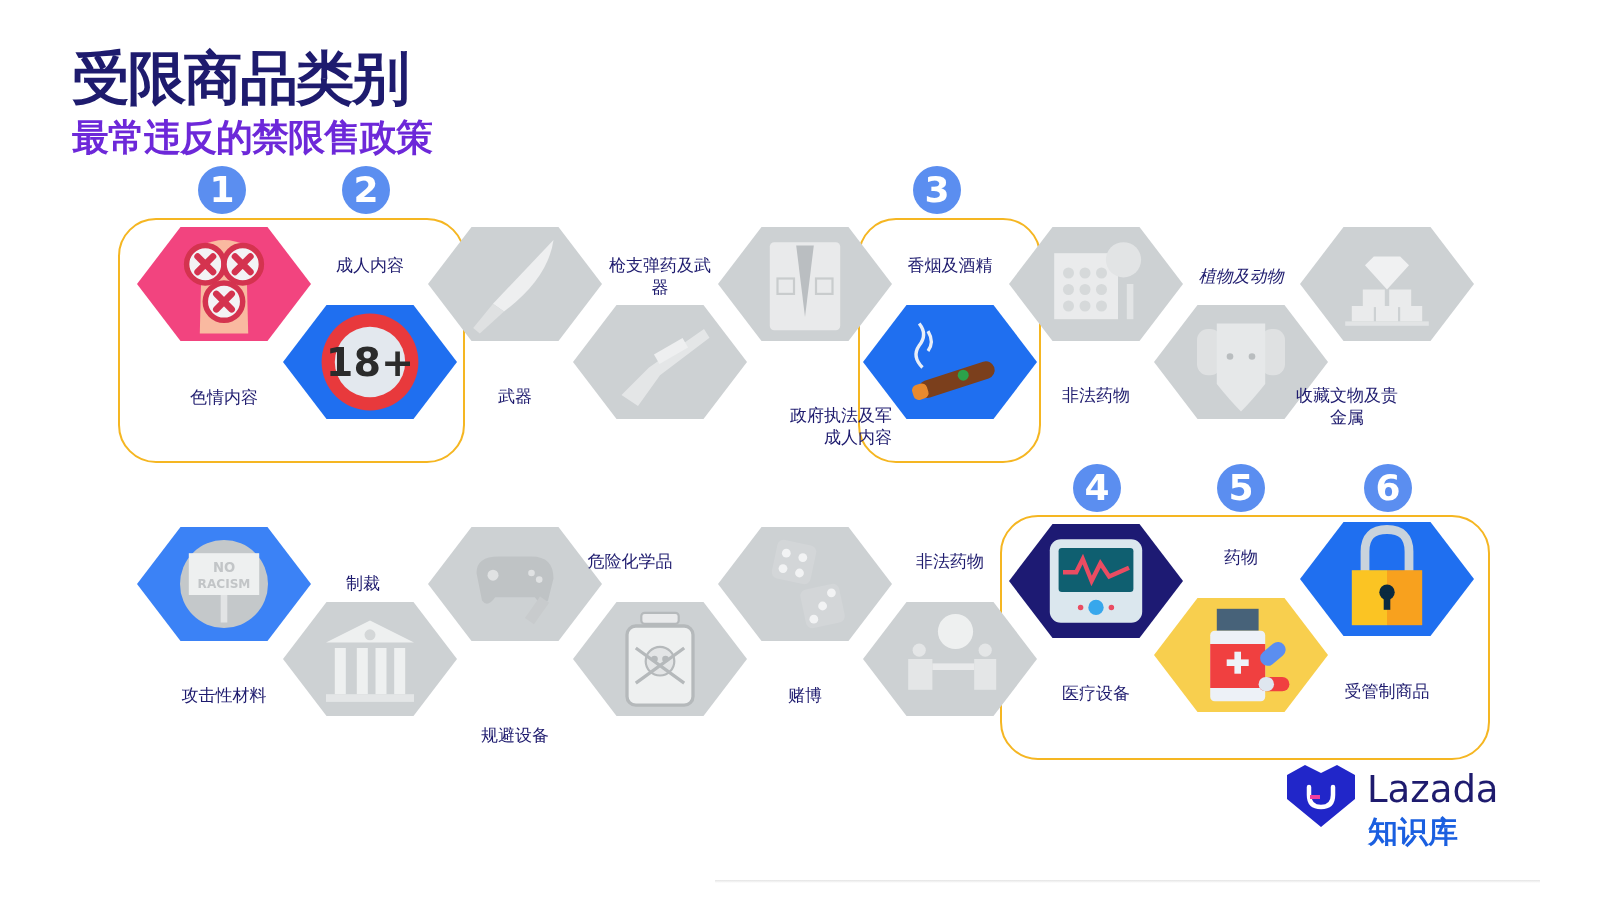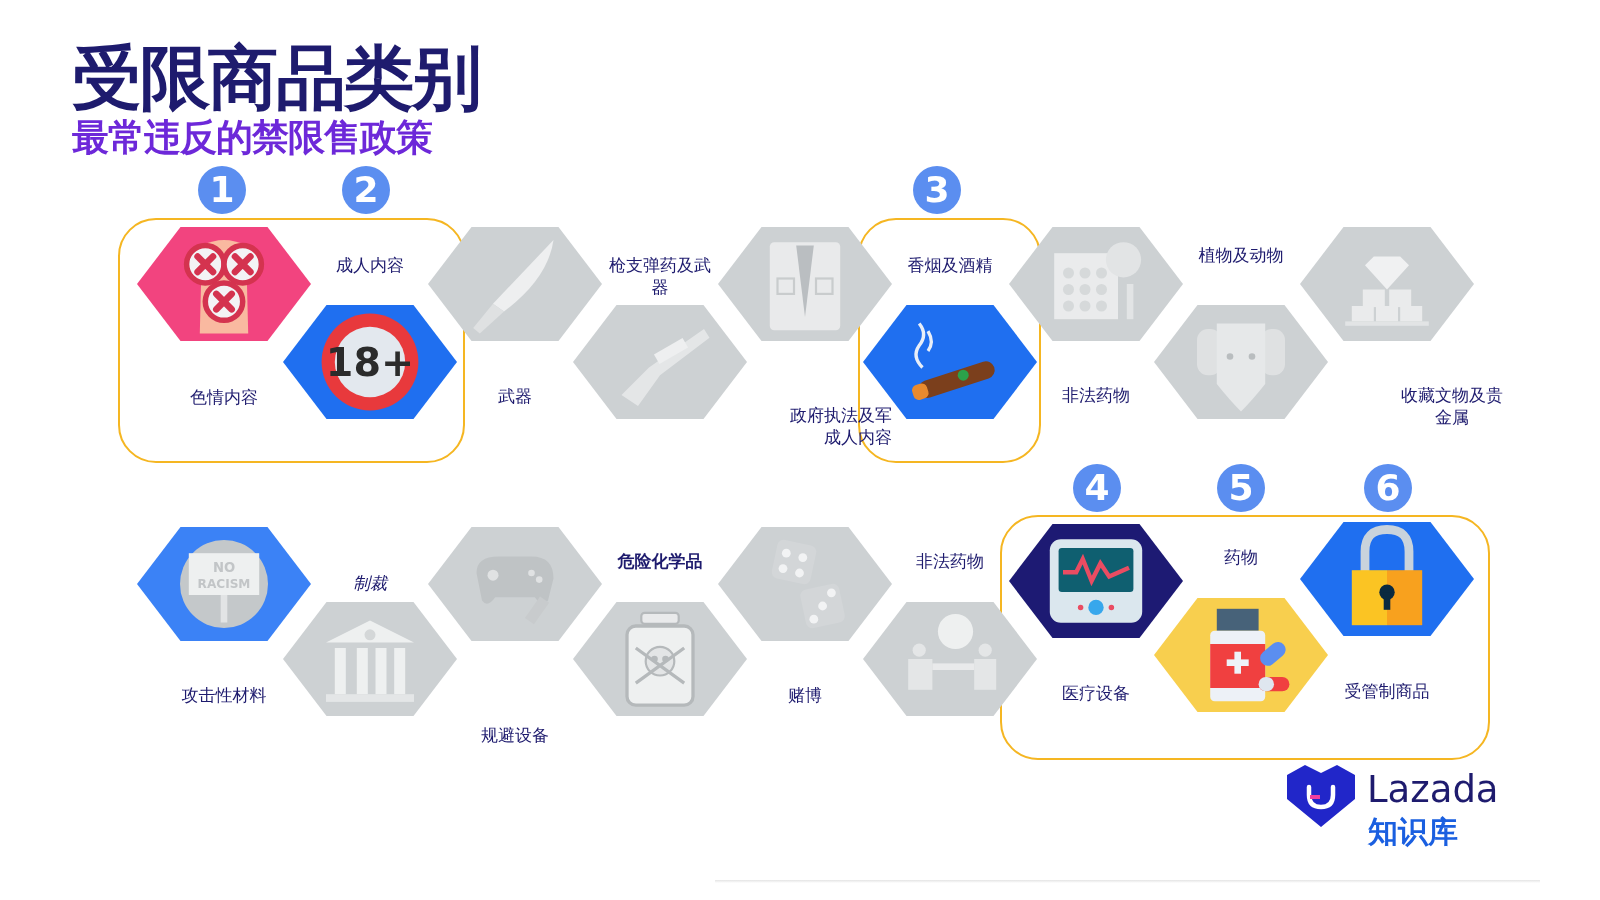--- a/index.html
+++ b/index.html
@@ -1,18 +1,18 @@
 <!DOCTYPE html>
 <html><head>
 <meta charset="utf-8">
 <style>
   html, body { margin:0; padding:0; }
   body { width:1600px; height:900px; background:#ffffff; position:relative; overflow:hidden;
          font-family:"DejaVu Sans","Liberation Sans",sans-serif; }
-  .title { position:absolute; left:72px; top:38px; font-size:70px; font-weight:bold; color:#1e1b6e;
+  .title { position:absolute; left:72px; top:38px; font-size:58px; font-weight:bold; color:#1e1b6e;
            letter-spacing:-2px; line-height:80px; }
   .subtitle { position:absolute; left:72px; top:116px; font-size:37px; font-weight:bold; color:#6d28d9;
               letter-spacing:-1px; line-height:44px; }
   .hex { position:absolute; width:174px; height:114px;
          clip-path: polygon(25% 0%, 75% 0%, 100% 50%, 75% 100%, 25% 100%, 0% 50%);
          display:flex; align-items:center; justify-content:center; }
   .hex svg { width:110px; height:110px; }
   .label { position:absolute; width:174px; text-align:center; font-size:17px; color:#1e1b6e; line-height:22px; }
   .badge { position:absolute; width:48px; height:48px; border-radius:50%; background:#5b8ef0; color:#fff;
            font-size:36px; font-weight:bold; text-align:center; line-height:48px; }
@@ -129,34 +129,34 @@
 
 <div class="hex" style="left:1154px;top:305px;background:#cdd1d3;">
   <svg viewBox="0 0 100 100">
     <rect x="10" y="20" width="22" height="42" rx="10" fill="#dfe1e2"></rect>
     <rect x="68" y="20" width="22" height="42" rx="10" fill="#dfe1e2"></rect>
     <path d="M28 15 L72 15 L72 70 Q60 85 50 95 Q40 85 28 70 Z" fill="#e6e8e9"></path>
     <circle cx="40" cy="45" r="3" fill="#b9bdbf"></circle>
       <circle cx="60" cy="45" r="3" fill="#b9bdbf"></circle>
   </svg>
 </div>
-<div class="label" style="left:1154px;top:244px;">植物及动物</div>
+<div class="label" style="left:1154px;top:265px;font-style:italic;">植物及动物</div>
 
 <div class="hex" style="left:1300px;top:227px;background:#cdd1d3;">
   <svg viewBox="0 0 100 100">
     <path d="M38 25 L62 25 L70 33 L50 55 L30 33 Z" fill="#f0f1f2"></path>
     <rect x="28" y="55" width="20" height="16" fill="#eaebec"></rect>
       <rect x="52" y="55" width="20" height="16" fill="#eaebec"></rect>
     <rect x="18" y="70" width="20" height="14" fill="#eaebec"></rect>
       <rect x="40" y="70" width="20" height="14" fill="#eaebec"></rect>
       <rect x="62" y="70" width="20" height="14" fill="#eaebec"></rect>
     <rect x="12" y="84" width="76" height="4" fill="#e2e4e5"></rect>
   </svg>
 </div>
-<div class="label" style="left:1365px;top:384px;">
+<div class="label" style="left:1260px;top:384px;">
   <span>收藏文物及贵</span><br>
   <span>金属</span>
 </div>
 
 <div class="hex" style="left:137px;top:527px;background:#3b82f6;">
   <svg viewBox="0 0 100 100">
     <circle cx="50" cy="50" r="40" fill="#c4c8ca"></circle>
     <rect x="47" y="55" width="6" height="30" fill="#e2e4e5"></rect>
     <rect x="18" y="22" width="64" height="38" fill="#eef0f0"></rect>
     <text x="50" y="39" text-anchor="middle" font-size="12" font-weight="bold" fill="#c2c5c7" font-family="DejaVu Sans, sans-serif">NO</text>
@@ -171,21 +171,21 @@
     <circle cx="50" cy="28" r="5" fill="#d4d7d8"></circle>
     <g fill="#eef0f0">
         <rect x="18" y="40" width="10" height="42"></rect>
         <rect x="38" y="40" width="10" height="42"></rect>
         <rect x="55" y="40" width="10" height="42"></rect>
         <rect x="72" y="40" width="10" height="42"></rect>
       </g>
     <rect x="10" y="82" width="80" height="7" fill="#e4e6e7"></rect>
   </svg>
 </div>
-<div class="label" style="left:283px;top:572px;font-style:italic;">制裁</div>
+<div class="label" style="left:276px;top:572px;">制裁</div>
 
 <div class="hex" style="left:428px;top:527px;background:#cdd1d3;">
   <svg viewBox="0 0 100 100">
     <path d="M15 40 Q15 25 35 25 L65 25 Q85 25 85 45 L80 65 Q75 72 68 62 L32 62 Q25 72 20 65 Z" fill="#bfc3c5"></path>
     <circle cx="30" cy="42" r="5" fill="#e0e2e3"></circle>
       <circle cx="65" cy="40" r="3" fill="#e0e2e3"></circle>
       <circle cx="72" cy="46" r="3" fill="#e0e2e3"></circle>
     <rect x="65" y="62" width="10" height="24" transform="rotate(35 70 74)" fill="#c8cbcd"></rect>
   </svg>
 </div>
@@ -194,21 +194,21 @@
 <div class="hex" style="left:573px;top:602px;background:#cdd1d3;">
   <svg viewBox="0 0 100 100">
     <rect x="33" y="8" width="34" height="10" rx="3" fill="#e9eaeb" stroke="#b5b9bb" stroke-width="2"></rect>
     <rect x="20" y="20" width="60" height="72" rx="8" fill="#eef0f0" stroke="#b5b9bb" stroke-width="3"></rect>
     <circle cx="50" cy="52" r="13" fill="#e3e5e6" stroke="#b5b9bb" stroke-width="2"></circle>
     <circle cx="45" cy="50" r="3" fill="#b5b9bb"></circle>
       <circle cx="55" cy="50" r="3" fill="#b5b9bb"></circle>
     <path d="M28 40 L72 72 M72 40 L28 72" stroke="#b5b9bb" stroke-width="3"></path>
   </svg>
 </div>
-<div class="label" style="left:573px;top:550px;font-weight:bold;">危险化学品</div>
+<div class="label" style="left:543px;top:550px;">危险化学品</div>
 
 <div class="hex" style="left:718px;top:527px;background:#cdd1d3;">
   <svg viewBox="0 0 100 100">
     <rect x="22" y="12" width="36" height="36" rx="6" transform="rotate(12 40 30)" fill="#d3d6d8"></rect>
     <g fill="#f2f3f4">
         <circle cx="33" cy="22" r="4"></circle>
         <circle cx="48" cy="26" r="4"></circle>
         <circle cx="30" cy="36" r="4"></circle>
         <circle cx="45" cy="40" r="4"></circle>
       </g>

